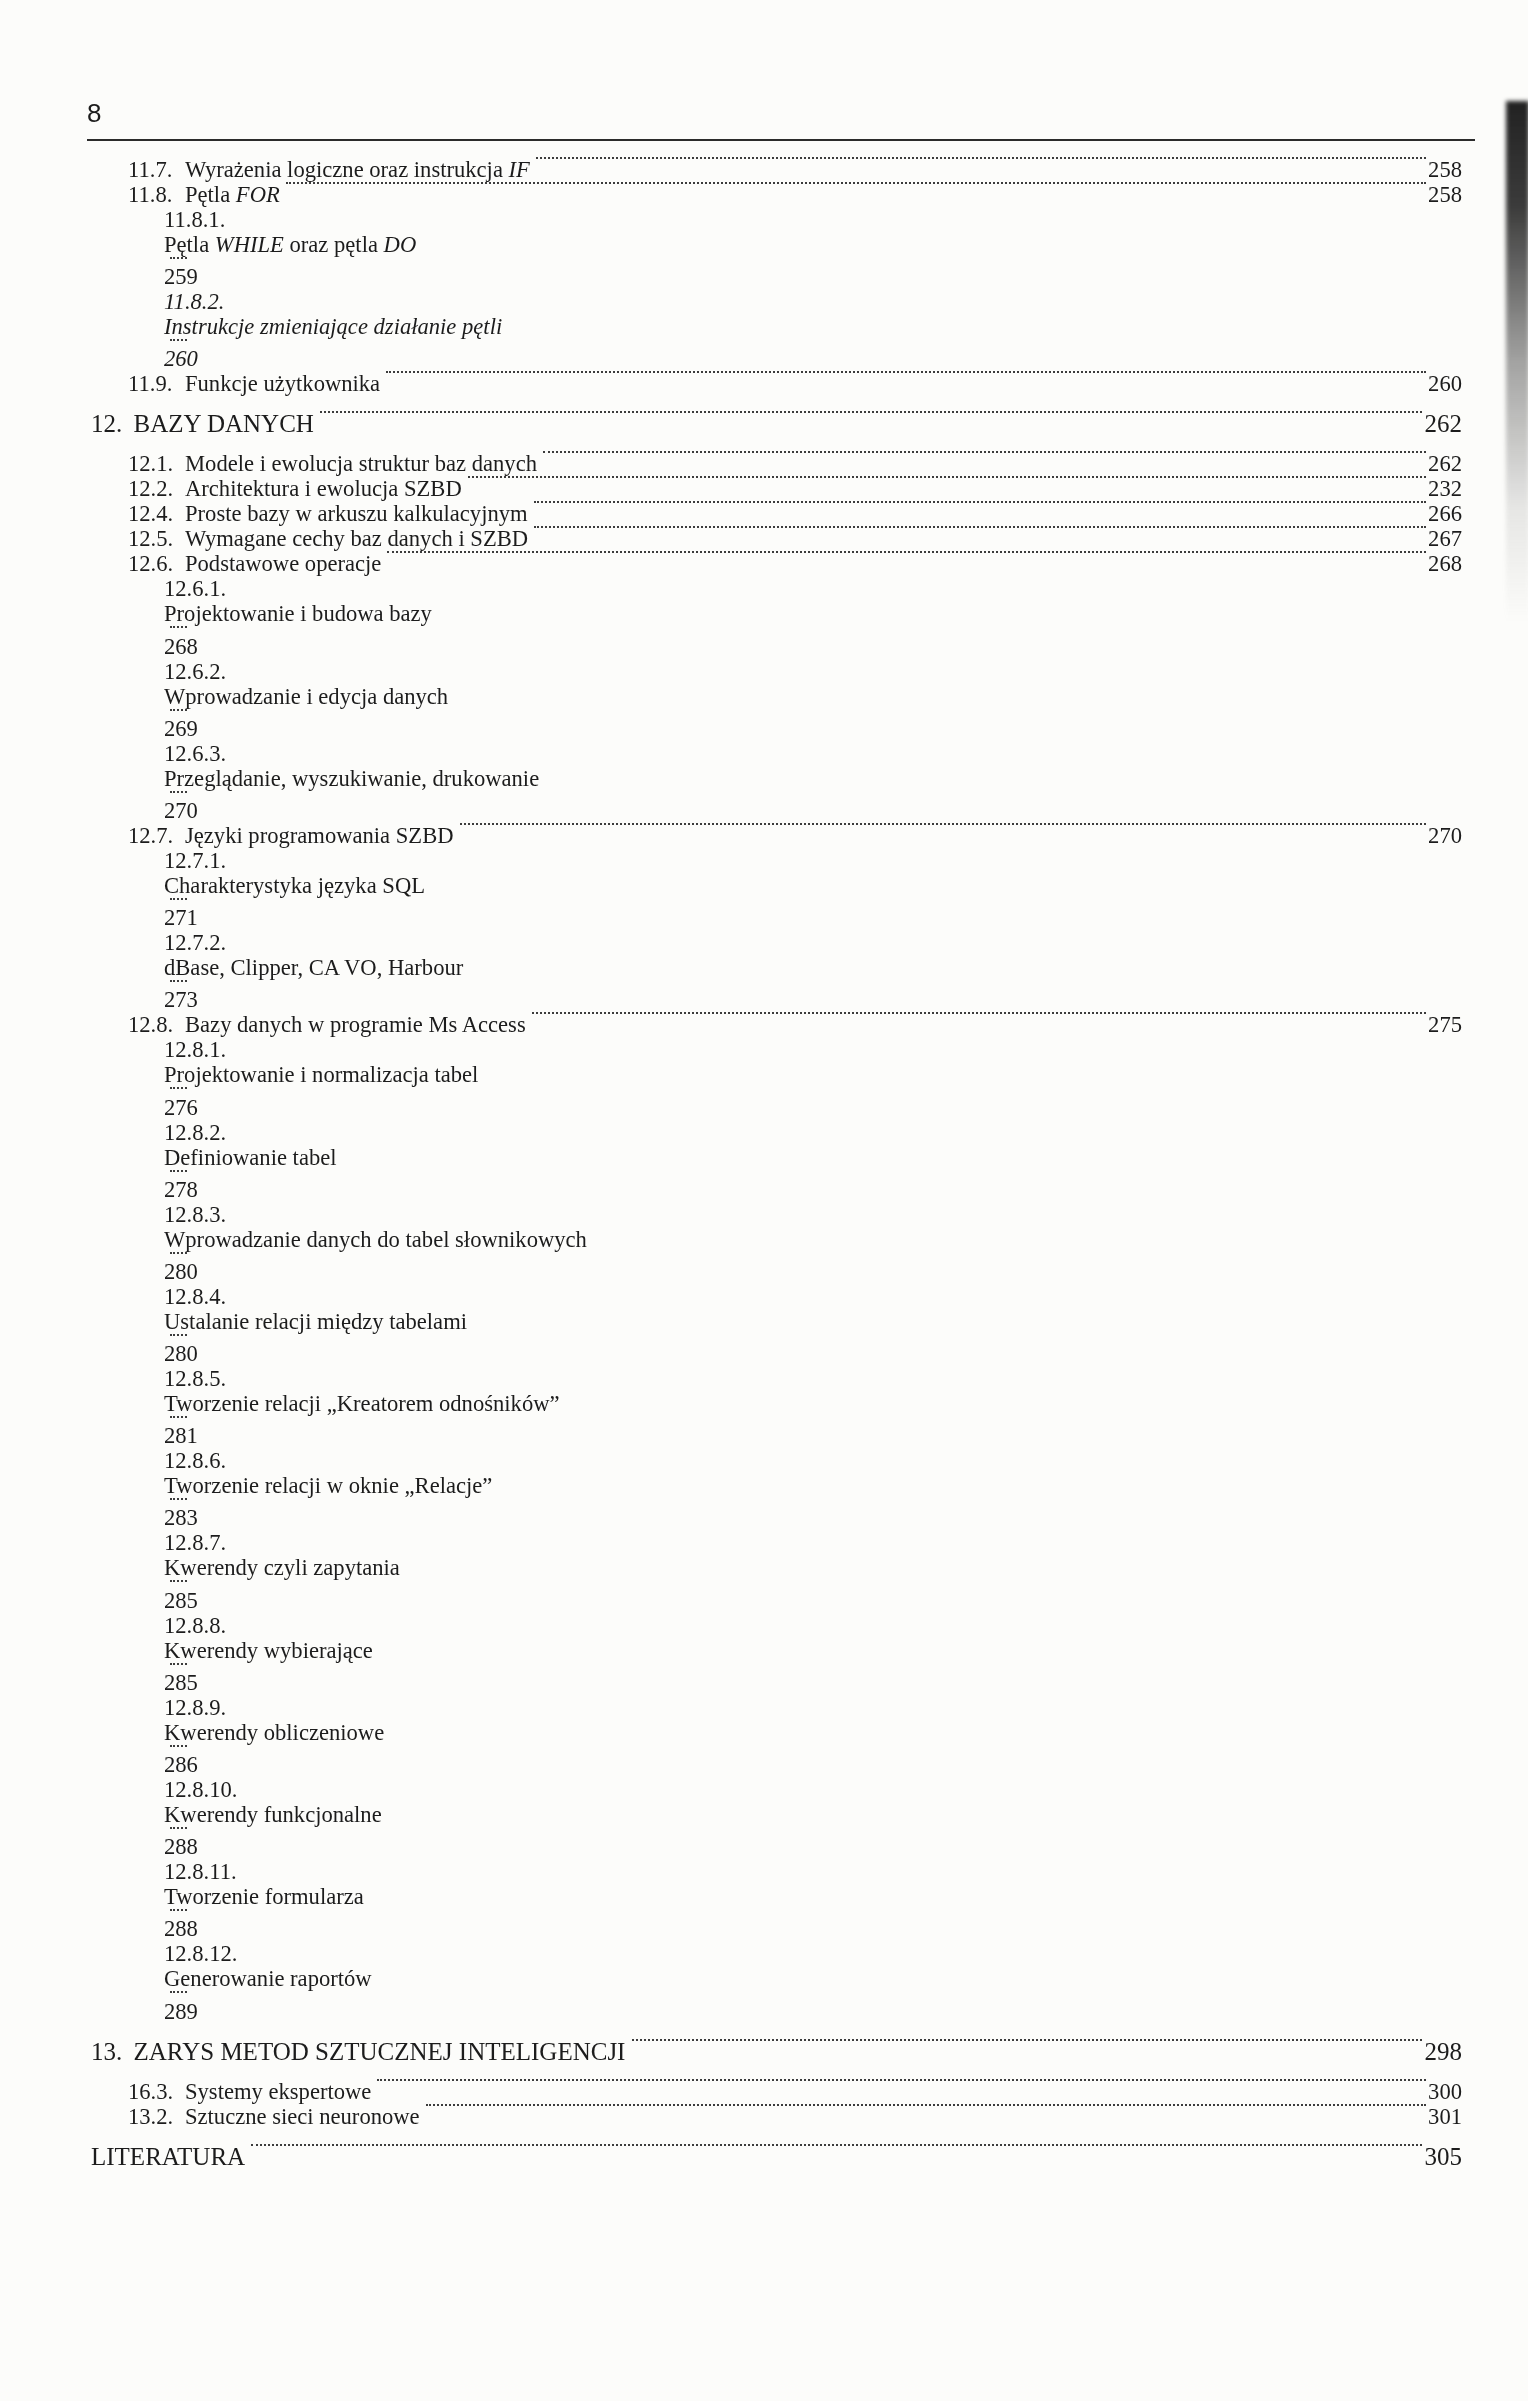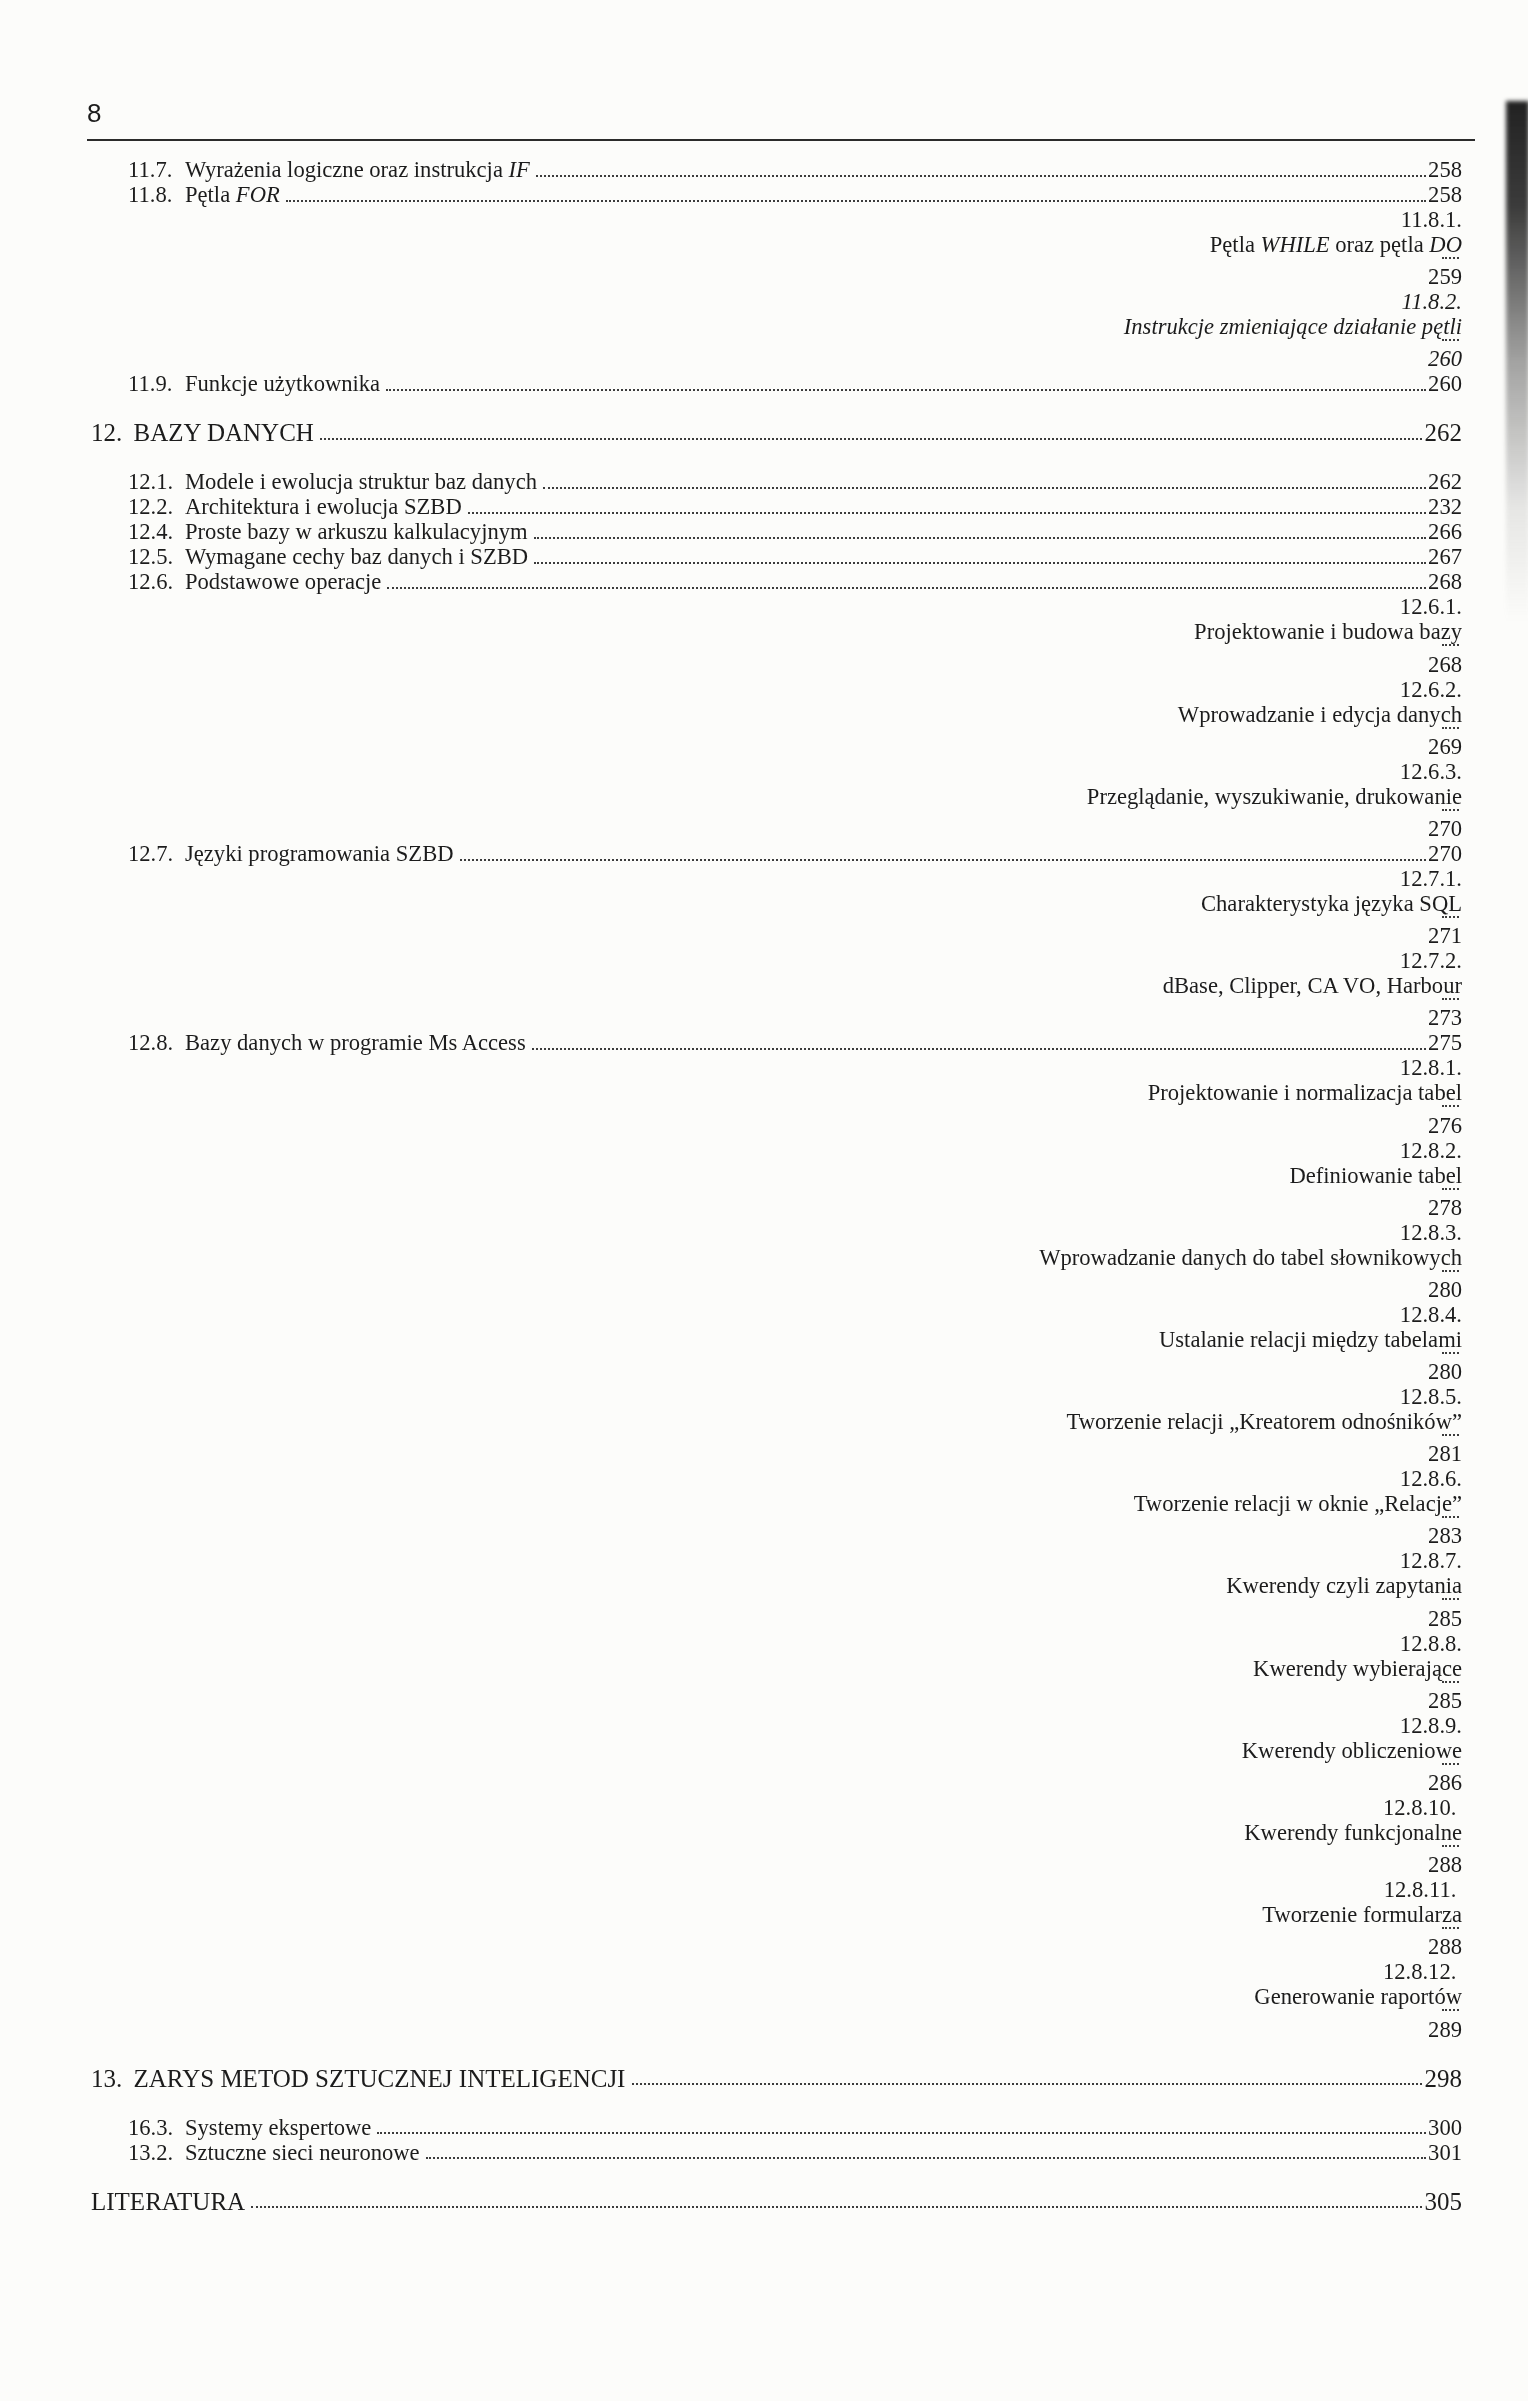--- a/index.html
+++ b/index.html
@@ -55,38 +55,38 @@
 
   
   .toc {
     position: absolute;
     left: 91px;
     top: 157px;
     width: 1371px;
   }
   .toc-row {
     display: flex;
-    align-items: flex-end;
+    align-items: flex-start;
     font-size: 22.6px;
     line-height: 25px;
   }
   .toc-row .num {
     white-space: pre;
     flex: 0 0 auto;
   }
   .toc-row .title {
     flex: 0 1 auto;
     white-space: pre;
   }
   .toc-row .title .i { font-style: italic; }
   .toc-row.it { font-style: italic; }
 
   .toc-row.l0 {
     font-size: 25px;
-    margin: 24px 0;
+    margin: 15px 0;
   }
   .toc-row.l0 .num { margin-right: 11.3px; }
 
   .toc-row.l1 { padding-left: 37px; }
   .toc-row.l1 .num { min-width: 57px; }
 
   .toc-row.l2 { padding-left: 73px; flex-direction: column; }
 
   .leader {
     flex: 1 1 auto;

